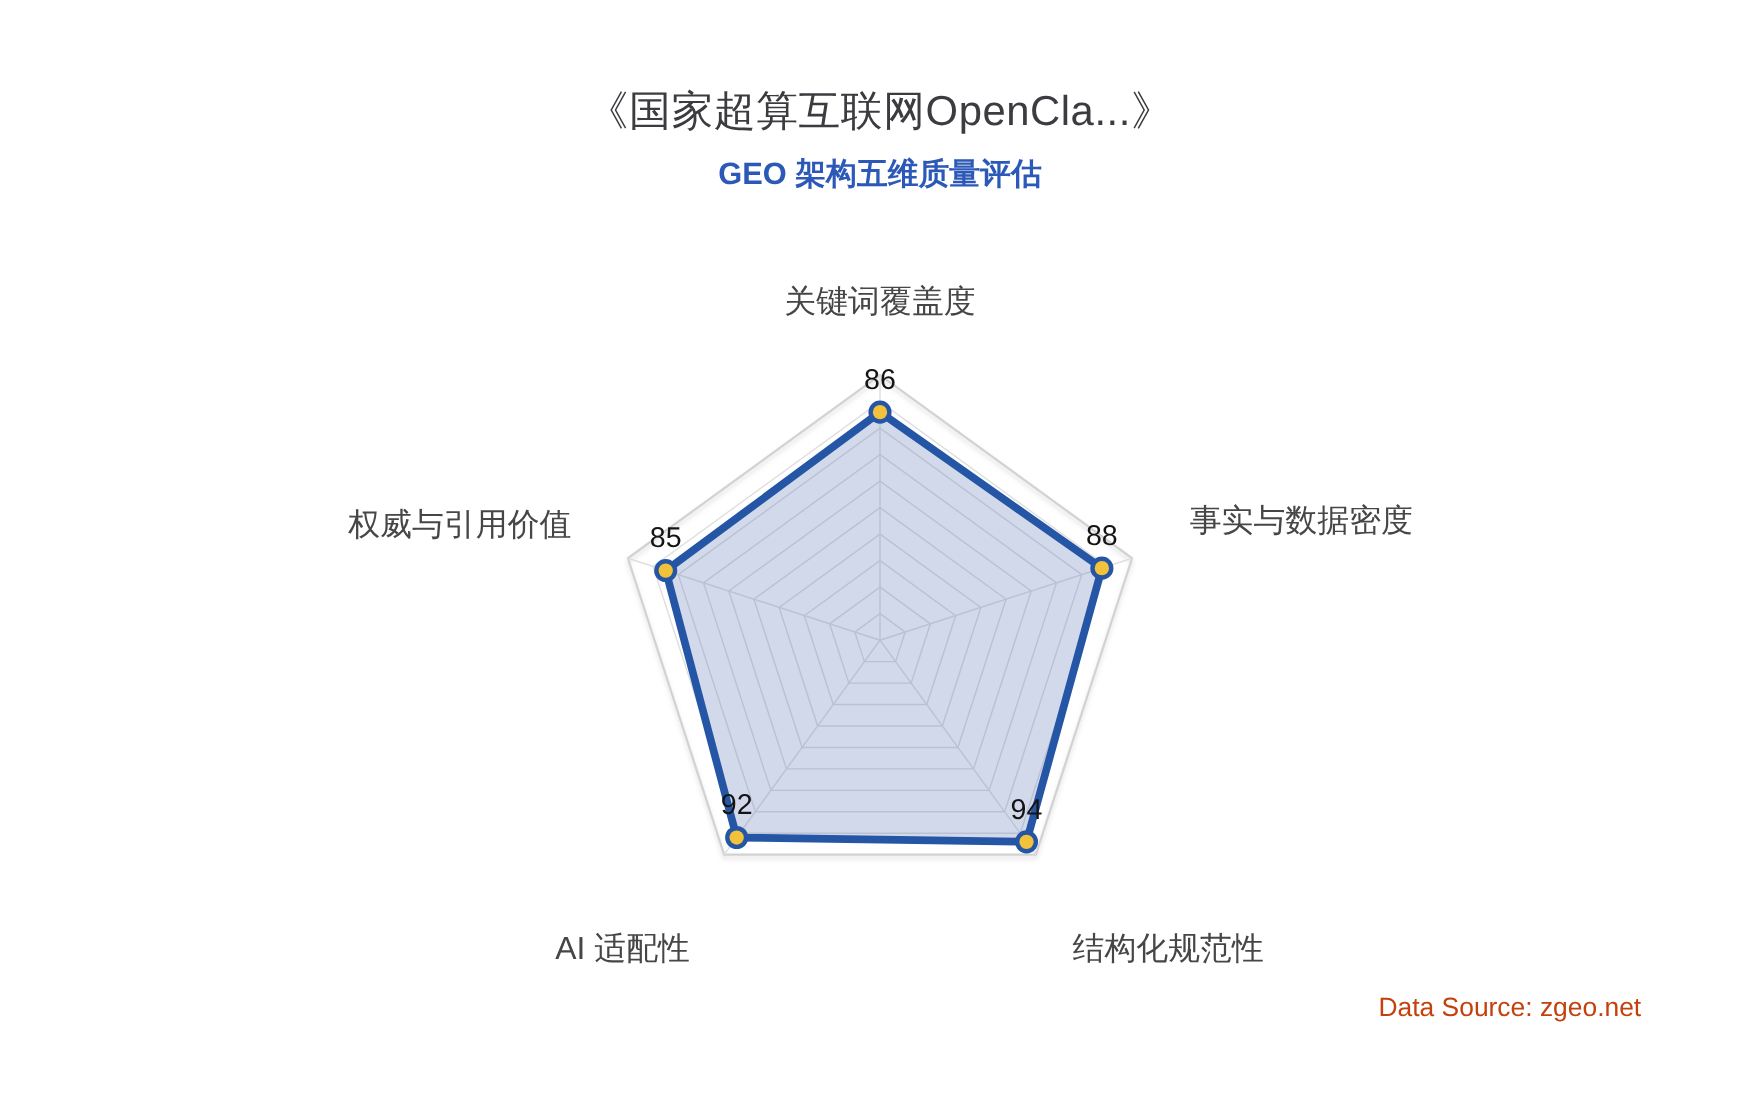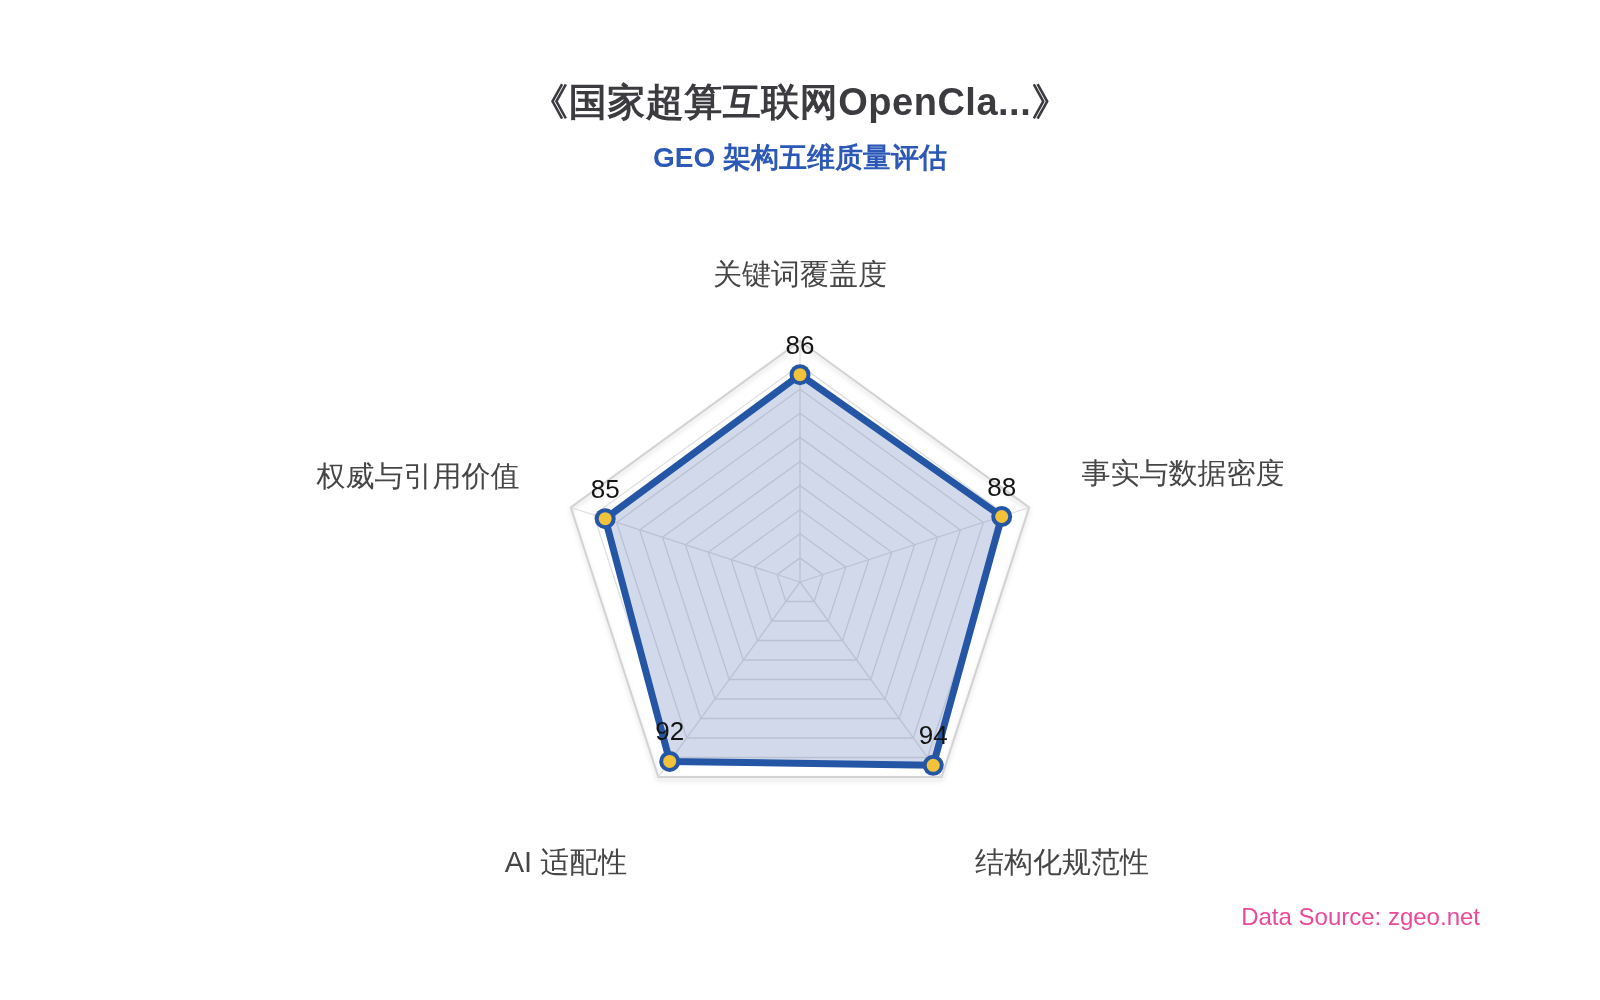--- a/index.html
+++ b/index.html
@@ -18,21 +18,21 @@
   .chart-header {
     position: absolute;
     left: 0;
     right: 0;
     top: 79px;
     text-align: center;
     pointer-events: none;
   }
   .chart-title {
     font-size: 38px;
-    font-weight: 700;
+    font-weight: 400;
     line-height: 46px;
     color: #3b3b40;
     letter-spacing: 0.5px;
   }
   .chart-subtitle {
     margin-top: 16px;
     font-size: 28px;
     font-weight: 700;
     line-height: 34px;
     color: #2c59b8;
@@ -48,25 +48,25 @@
   .axis-name {
     font-size: 29px;
     font-weight: 400;
   }
   .value-label {
     font-size: 26px;
     font-weight: 400;
   }
   .data-source {
     position: absolute;
-    right: 120px;
+    right: 108px;
     top: 902px;
     font-size: 24px;
     line-height: 30px;
-    color: #ec4899;
+    color: #c2410c;
   }
 </style>
 </head>
 <body>
 
 <div class="stage">
 
   <div class="chart-header">
     <div class="chart-title">《国家超算互联网OpenCla...》</div>
     <div class="chart-subtitle">GEO 架构五维质量评估</div>

